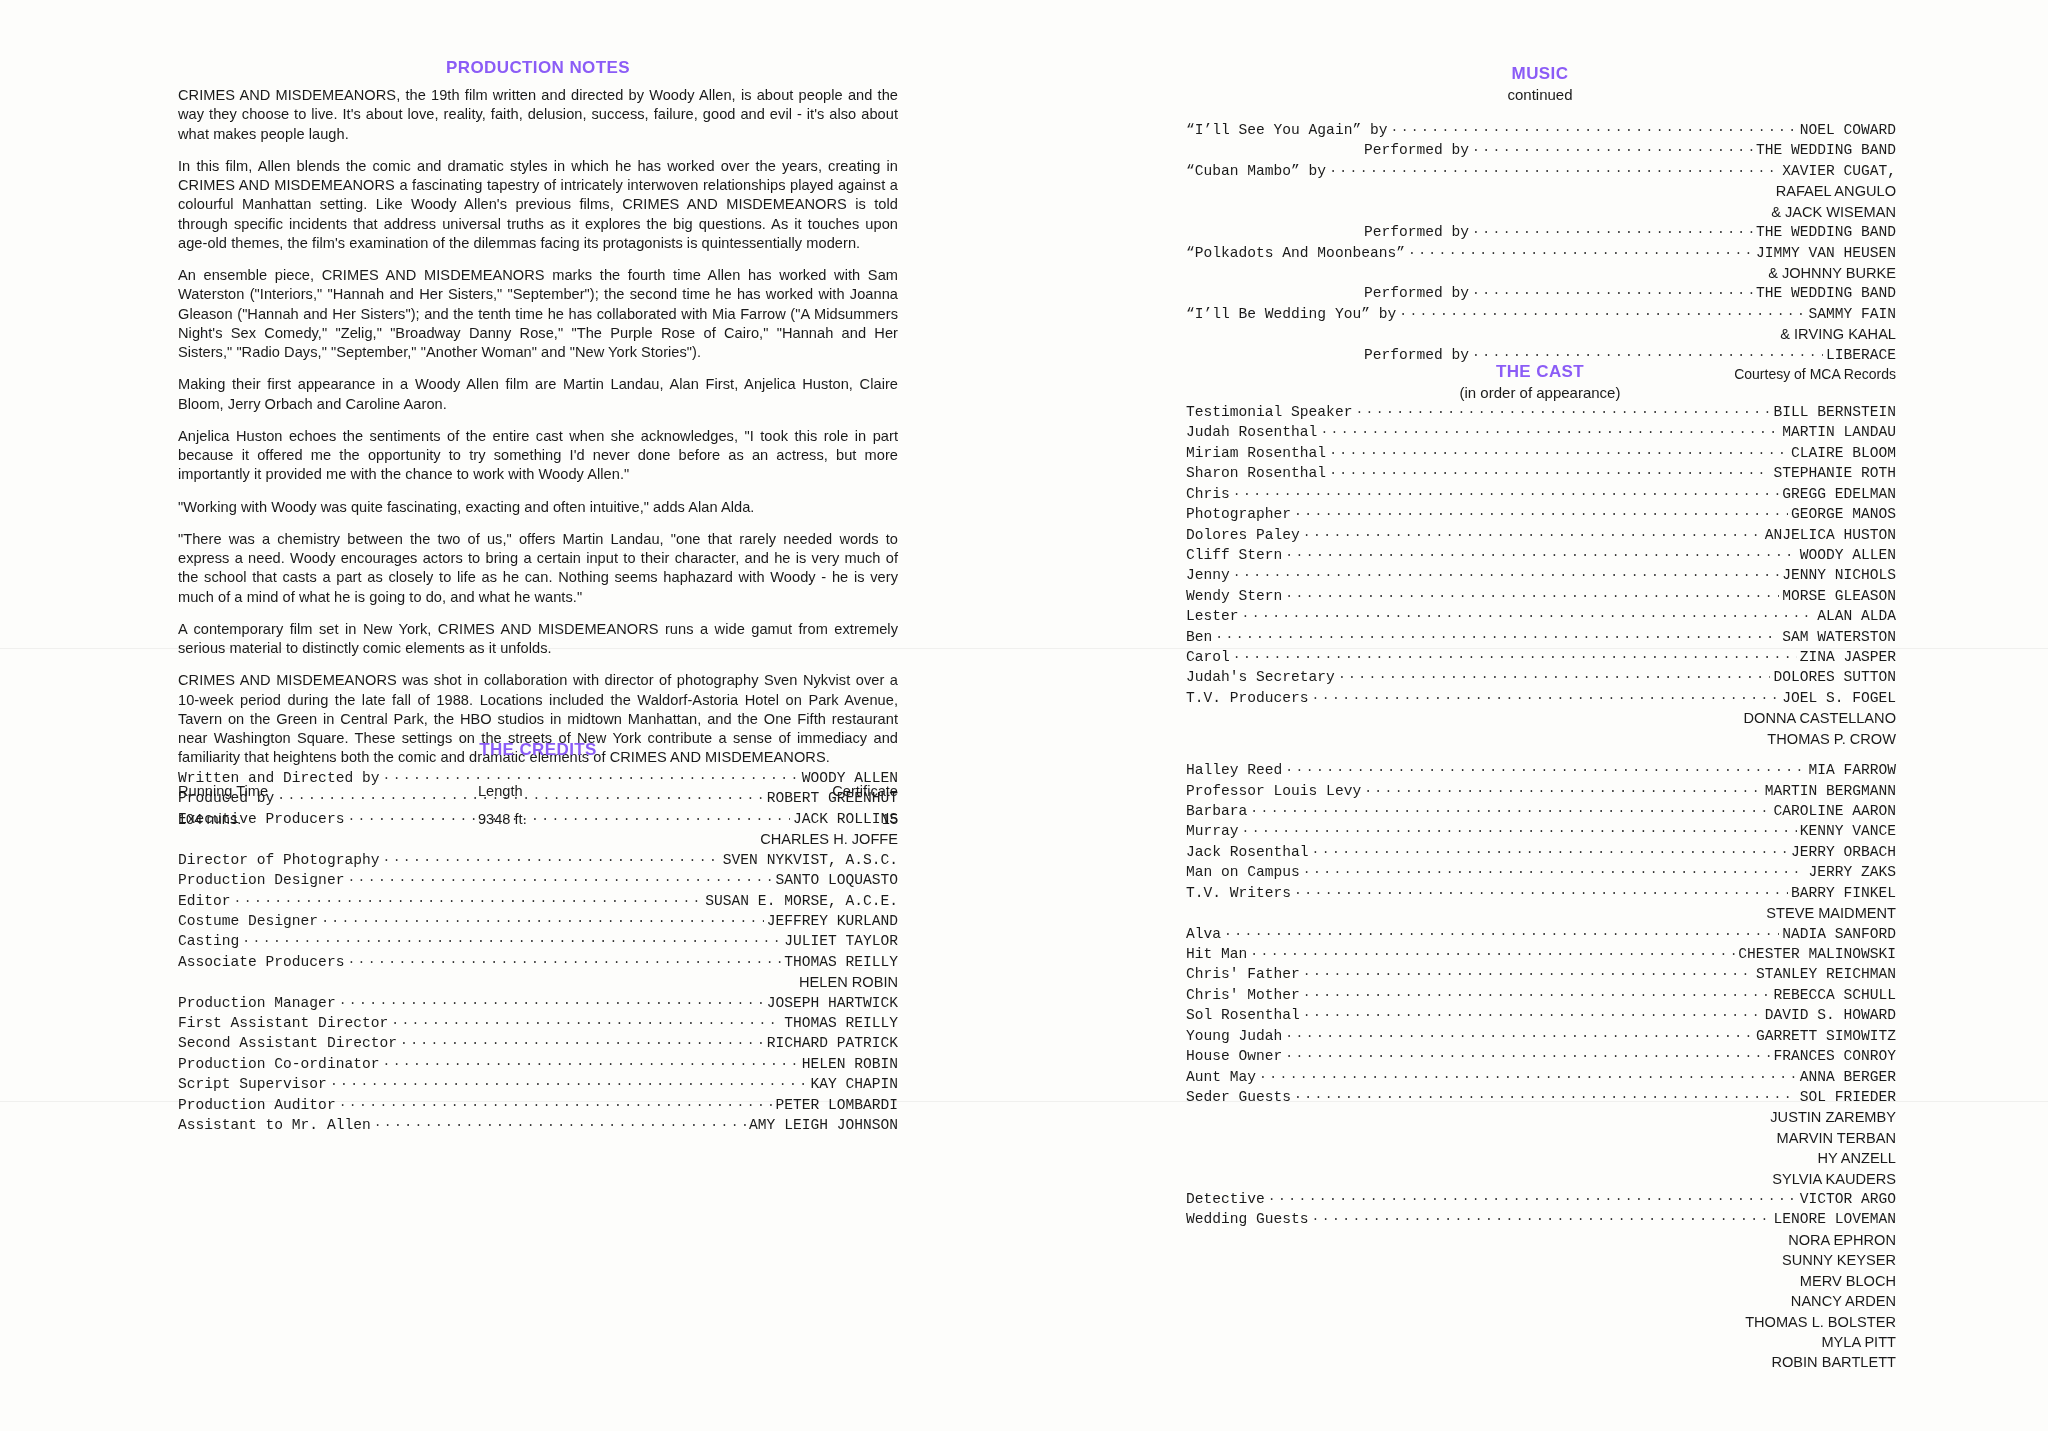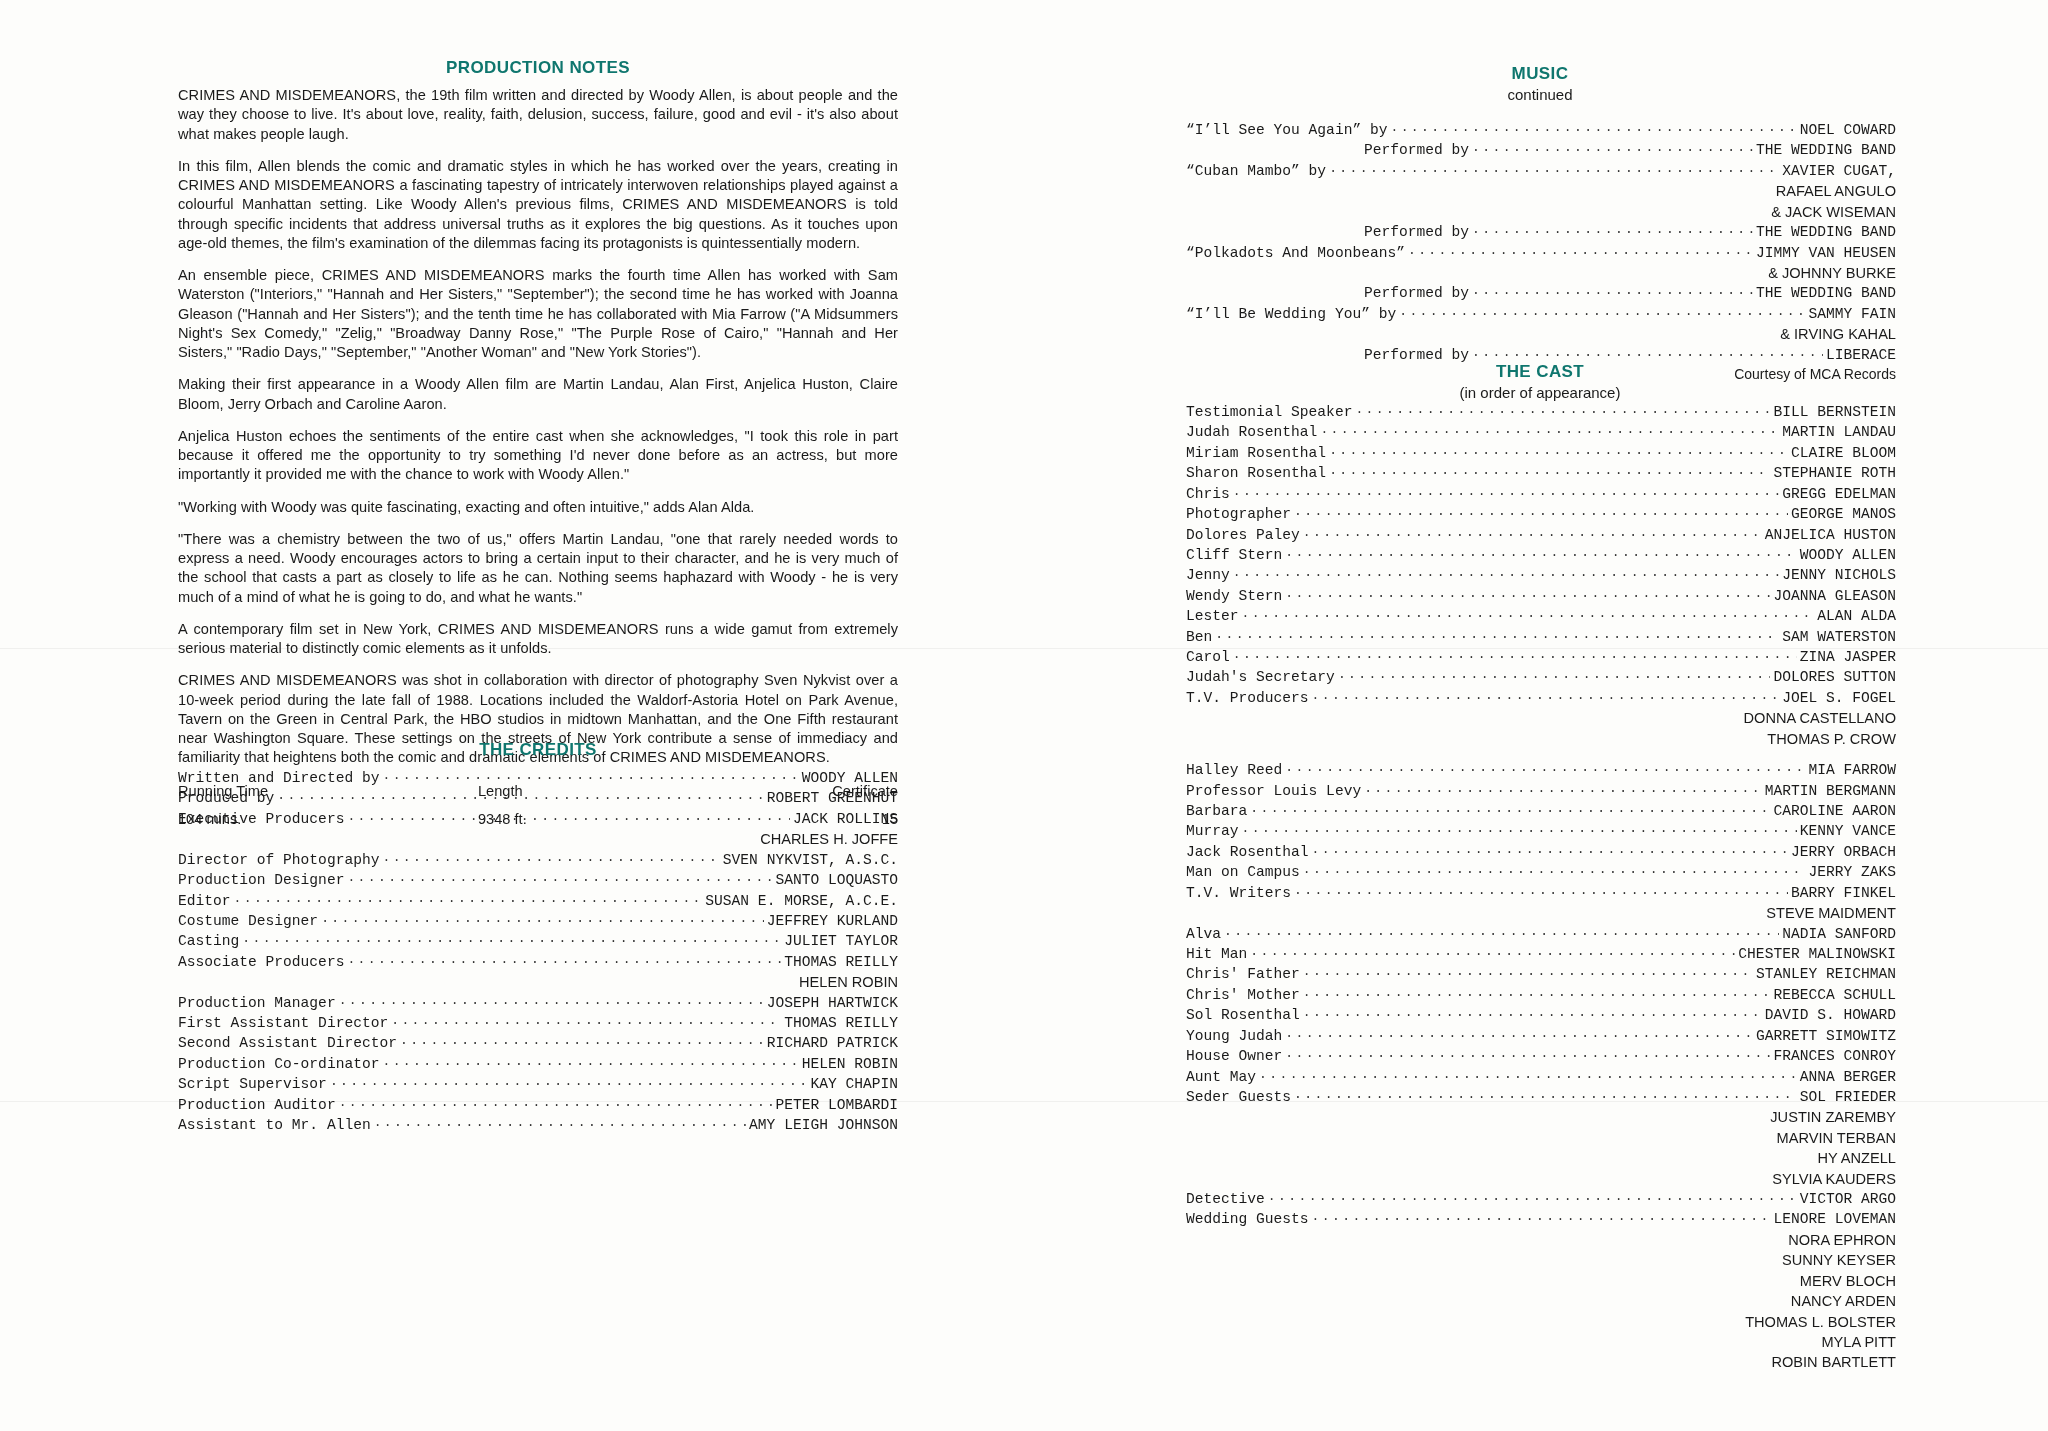--- a/index.html
+++ b/index.html
@@ -17,21 +17,21 @@
   }
   .page {
     position: absolute;
     top: 0; left: 0;
     width: 2048px;
     height: 1431px;
     background: #fdfdfb;
   }
 
   .section-title {
-    color: #0f766e;
+    color: #8b5cf6;
     font-weight: bold;
     font-size: 17px;
     text-align: center;
     letter-spacing: 0.4px;
     margin: 0;
   }
   .section-sub {
     text-align: center;
     font-size: 15px;
     margin: 2px 0 0 0;
@@ -330,21 +330,21 @@
         <span class="val">WOODY ALLEN</span>
       </div>
       <div class="row">
         <span class="lbl">Jenny</span>
         <span class="dots">................................................................................................................................................................</span>
         <span class="val">JENNY NICHOLS</span>
       </div>
       <div class="row">
         <span class="lbl">Wendy Stern</span>
         <span class="dots">................................................................................................................................................................</span>
-        <span class="val">JOANNA GLEASON</span>
+        <span class="val">MORSE GLEASON</span>
       </div>
       <div class="row">
         <span class="lbl">Lester</span>
         <span class="dots">................................................................................................................................................................</span>
         <span class="val">ALAN ALDA</span>
       </div>
       <div class="row">
         <span class="lbl">Ben</span>
         <span class="dots">................................................................................................................................................................</span>
         <span class="val">SAM WATERSTON</span>

